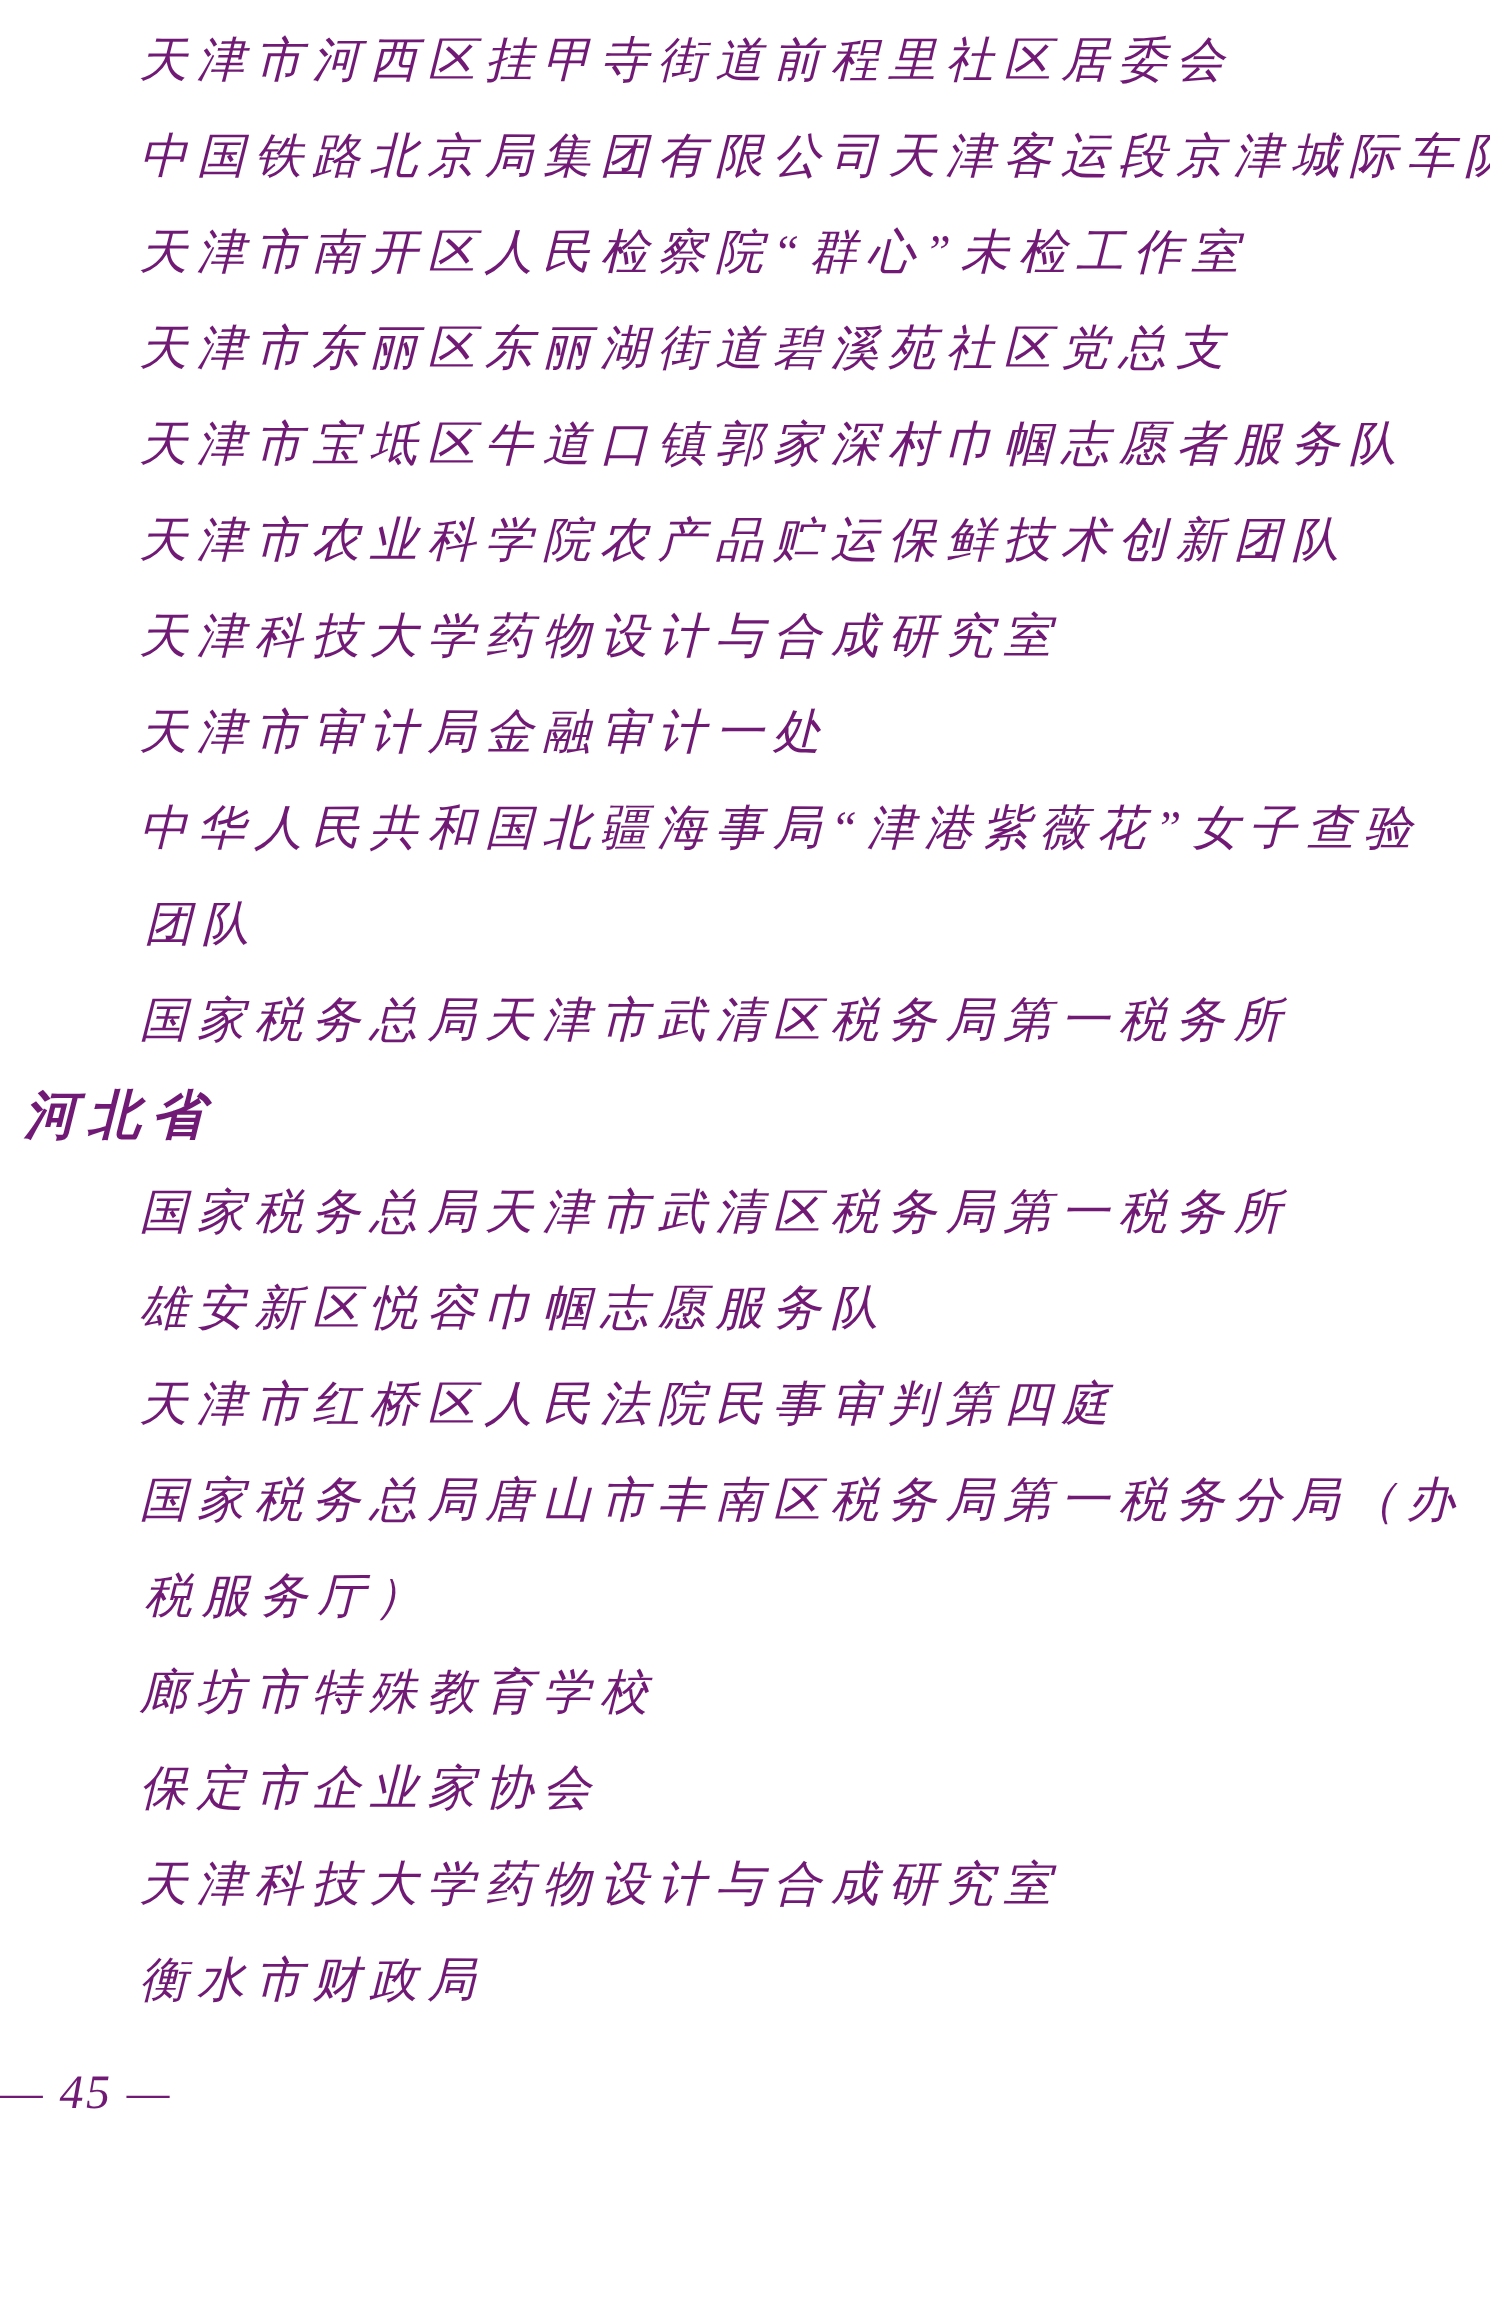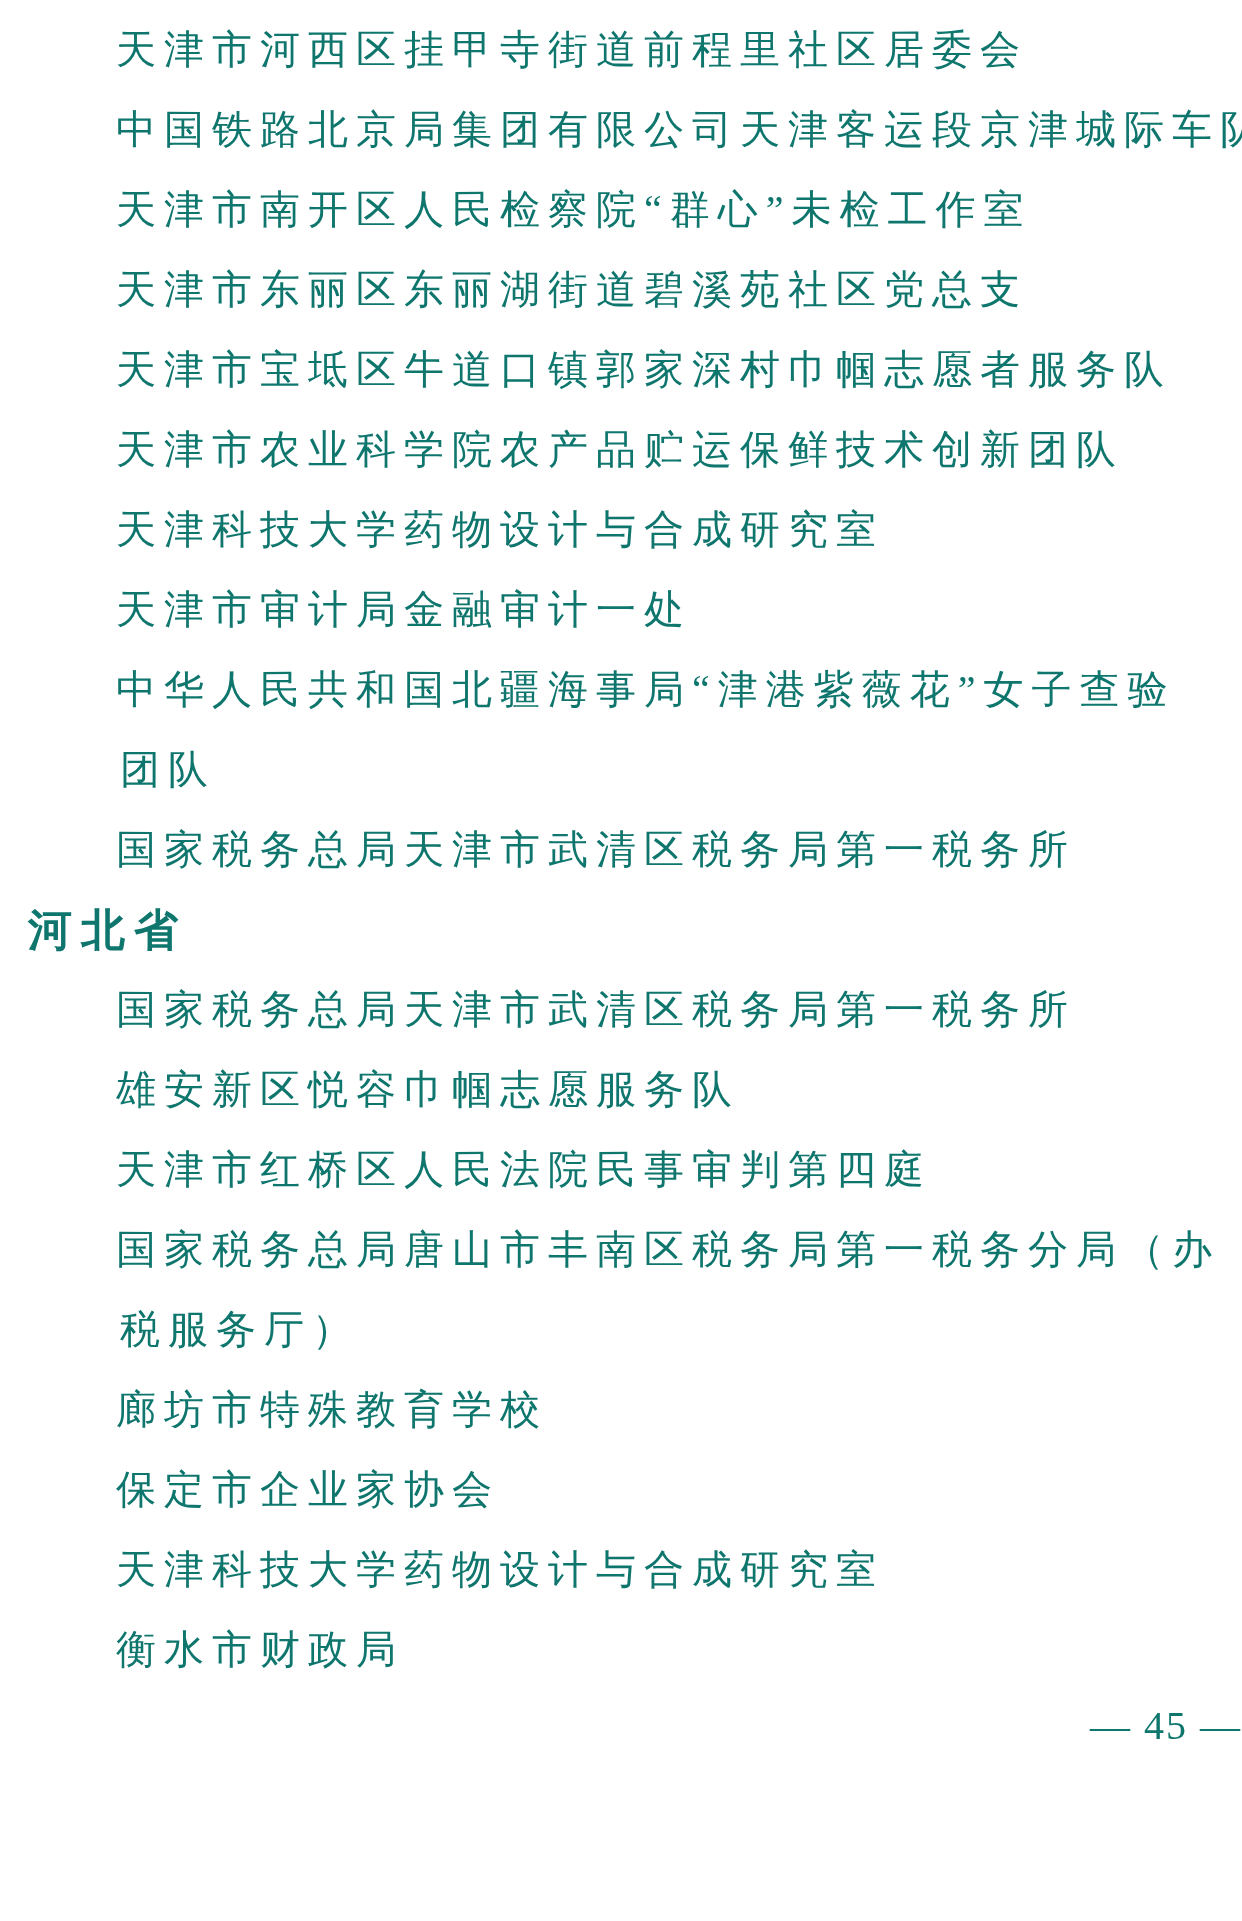--- a/index.html
+++ b/index.html
@@ -5,52 +5,53 @@
   html, body {
     margin: 0;
     padding: 0;
     background: #ffffff;
   }
   .page {
     position: relative;
     width: 1242px;
     height: 1808px;
     background: #ffffff;
-    color: #0f766e;
+    color: #701a75;
     font-family: "Liberation Serif", serif;
     overflow: hidden;
+    font-style: italic;
   }
   .content {
     padding-top: 10px;
   }
   .line {
     height: 80px;
     line-height: 80px;
     font-size: 40px;
     letter-spacing: 8px;
     white-space: nowrap;
   }
   .line.item {
     padding-left: 116px;
   }
   .line.cont {
     padding-left: 120px;
   }
   .line.header {
-    padding-left: 28px;
     font-family: "Liberation Sans", sans-serif;
     font-weight: bold;
     font-size: 44px;
     letter-spacing: 9px;
+    margin-left: 20px;
   }
   .pagenum {
-    margin-top: 6px;
+    margin-top: 24px;
     height: 60px;
     line-height: 60px;
-    text-align: right;
+    padding-right: 64px;
     font-size: 40px;
     font-family: "Liberation Serif", serif;
     letter-spacing: 2px;
   }
 </style>
 </head>
 <body>
 
 <div class="page">
   <div class="content">

